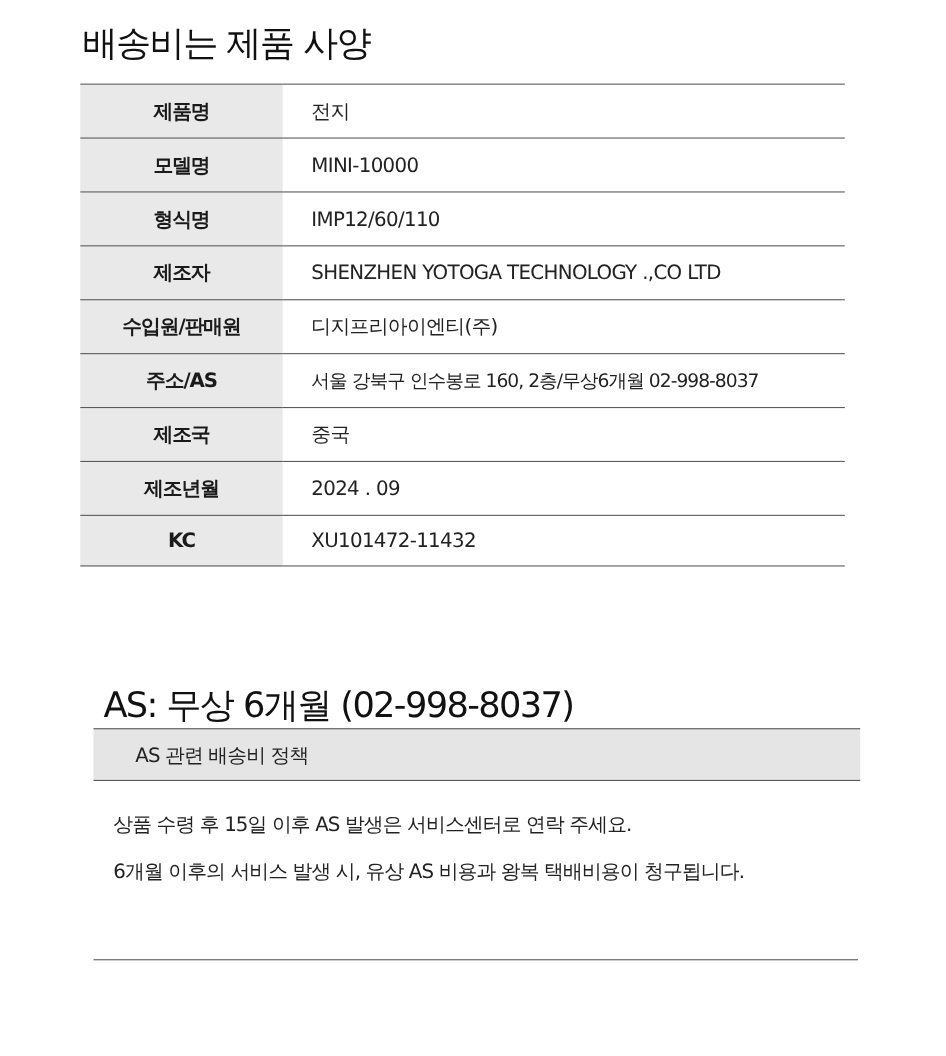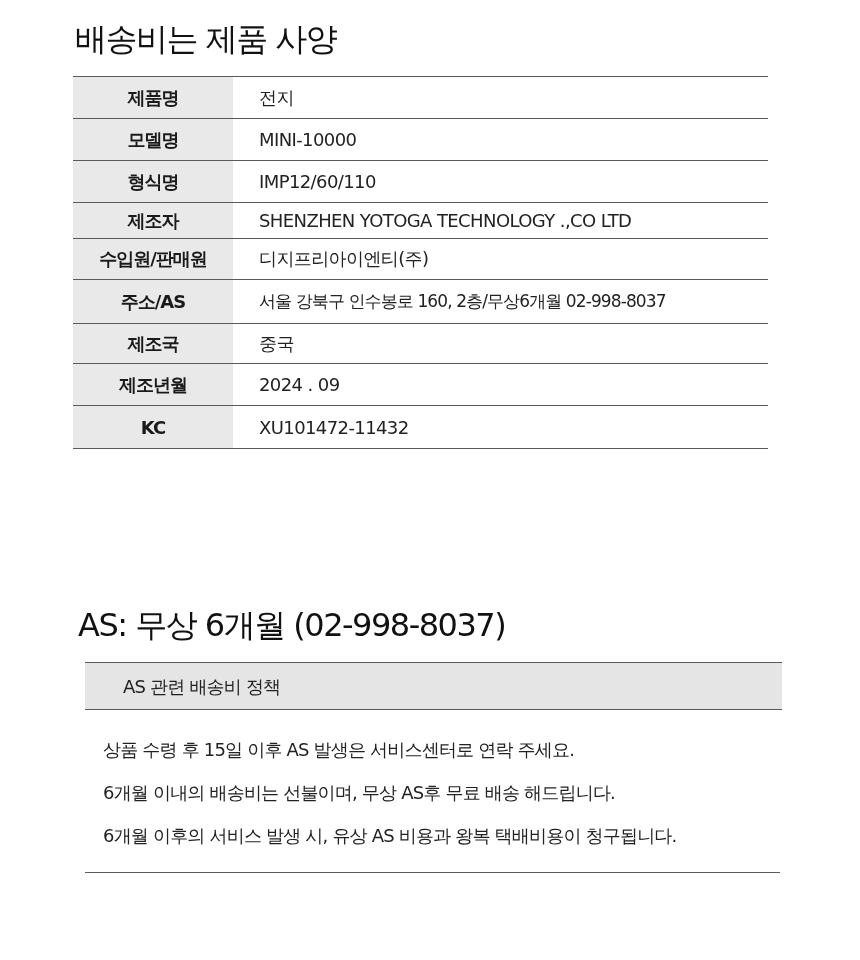--- a/index.html
+++ b/index.html
@@ -2,26 +2,26 @@
 <html><head>
 <meta charset="utf-8">
 <style>
   html, body { margin: 0; padding: 0; background: #ffffff; }
   body { width: 860px; height: 960px; position: relative; overflow: hidden;
          font-family: "DejaVu Sans", "Liberation Sans", sans-serif; color: #1a1a1a; }
   .title { position: absolute; left: 75px; top: 18px; font-size: 32px; font-weight: 400;
            letter-spacing: -1.5px; color: #111; margin: 0; }
   .spec-table { position: absolute; left: 73px; top: 76px; width: 695px;
                 border-collapse: collapse; border-top: 1.5px solid #5a5a5a; }
-  .spec-table td { border-bottom: 1.5px solid #5a5a5a; padding: 0; vertical-align: middle; }
+  .spec-table td { border-bottom: 1.5px solid #5a5a5a; padding: 12px; vertical-align: middle; }
   .spec-table td.k { width: 160px; background: #e9e9e9; text-align: center; font-weight: 700;
                      font-size: 18px; letter-spacing: -1px; }
   .spec-table td.v { padding-left: 26px; font-size: 18px; letter-spacing: -0.6px; color: #222; white-space: nowrap; }
   .as-title { position: absolute; left: 78px; top: 604px; font-size: 32px; letter-spacing: -1.5px;
-              color: #111; margin: 0; font-weight: 400; }
+              color: #111; margin: 16px; font-weight: 400; }
   .policy-box { position: absolute; left: 85px; top: 662px; width: 697px; height: 46px;
                 background: #e5e5e5; border-top: 1.5px solid #5a5a5a; border-bottom: 1.5px solid #5a5a5a; }
   .policy-box span { position: absolute; left: 38px; top: 12px; font-size: 18px; letter-spacing: -0.8px; color: #222; }
   .policy-list { position: absolute; left: 103px; top: 736px; margin: 0; padding: 0; list-style: none; }
   .policy-list li { font-size: 18px; letter-spacing: -0.8px; color: #222; height: 43px; line-height: 28px; white-space: nowrap; }
   .bottom-rule { position: absolute; left: 85px; top: 872px; width: 695px; height: 0;
                  border-top: 1.5px solid #5a5a5a; }
 </style>
 </head>
 <body>
@@ -70,17 +70,16 @@
 </table>
 
 <h2 class="as-title">AS: 무상 6개월 (02-998-8037)</h2>
 
 <div class="policy-box">
   <span>AS 관련 배송비 정책</span>
 </div>
 
 <ul class="policy-list">
   <li>상품 수령 후 15일 이후 AS 발생은 서비스센터로 연락 주세요.</li>
-  <li>6개월 이내의 배송비는 선불이며, 무상 AS후 무료 배송 해드립니다.</li>
   <li>6개월 이후의 서비스 발생 시, 유상 AS 비용과 왕복 택배비용이 청구됩니다.</li>
 </ul>
 
 <div class="bottom-rule"></div>
 
 </body></html>

